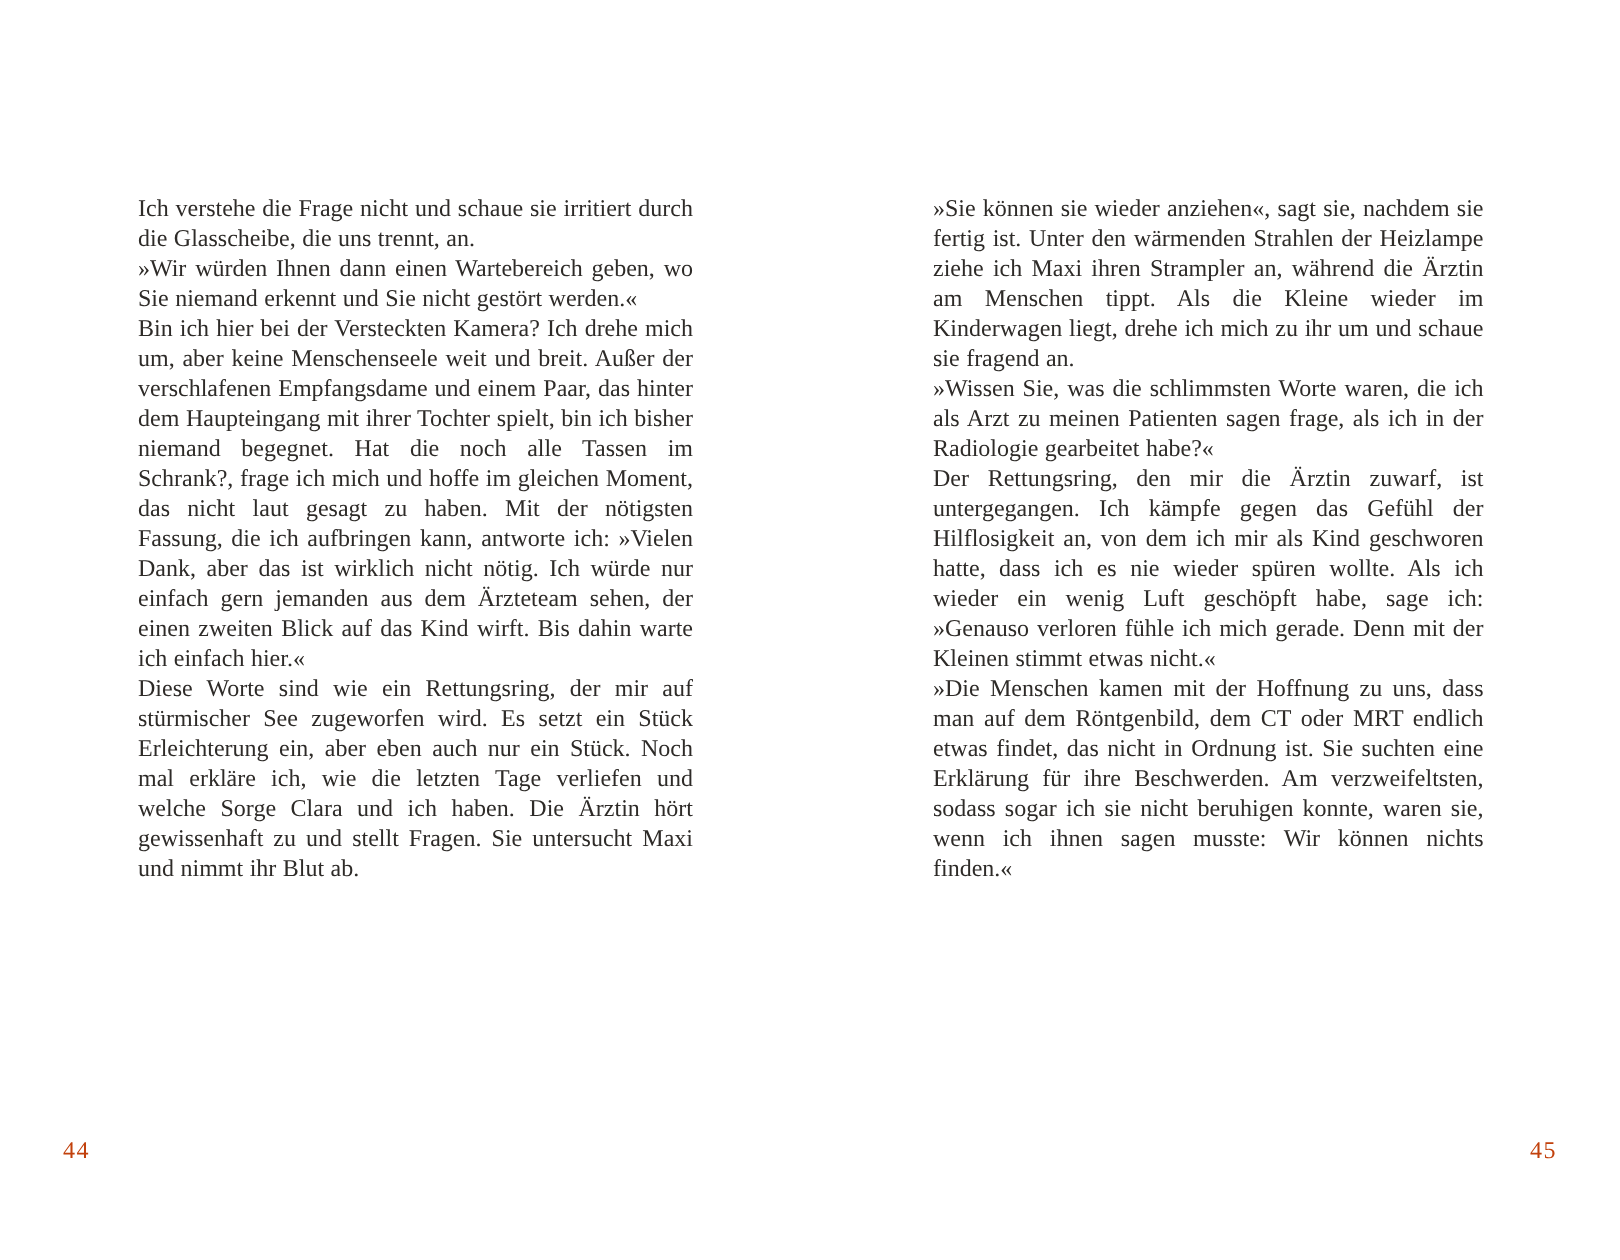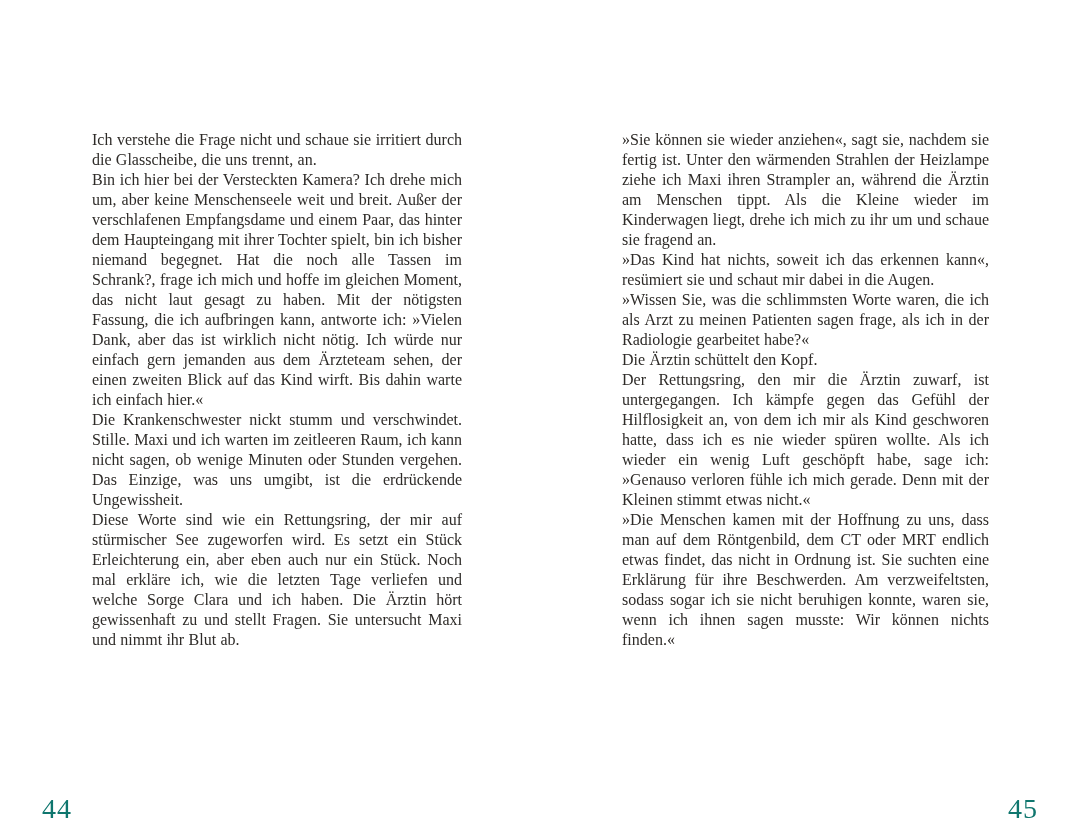--- a/index.html
+++ b/index.html
@@ -37,45 +37,43 @@
   }
   .page-text p{
     margin:0;
     text-align:justify;
     hyphens:auto;
     -webkit-hyphens:auto;
     word-spacing:0.02em;
   }
   .page-num{
     position:absolute;
-    top:749px;
-    font-size:28px;
+    top:715px;
+    font-size:16px;
     letter-spacing:1px;
-    color:#0f766e;
+    color:#c2410c;
   }
   .page-num.left{ left:42px; }
   .page-num.right{ right:42px; text-align:center; }
 </style>
 </head>
 <body>
 
 <div class="spread">
 
   <div class="page-text left" lang="de">
     <p>Ich verstehe die Frage nicht und schaue sie irritiert durch die Glasscheibe, die uns trennt, an.</p>
+    <p>»Wir würden Ihnen dann einen Wartebereich geben, wo Sie niemand erkennt und Sie nicht gestört werden.«</p>
     <p>Bin ich hier bei der Versteckten Kamera? Ich drehe mich um, aber keine Menschenseele weit und breit. Außer der verschlafenen Empfangsdame und einem Paar, das hinter dem Haupteingang mit ihrer Tochter spielt, bin ich bisher niemand begegnet. Hat die noch alle Tassen im Schrank?, frage ich mich und hoffe im gleichen Moment, das nicht laut gesagt zu haben. Mit der nötigsten Fassung, die ich aufbringen kann, antworte ich: »Vielen Dank, aber das ist wirklich nicht nötig. Ich würde nur einfach gern jemanden aus dem Ärzteteam sehen, der einen zweiten Blick auf das Kind wirft. Bis dahin warte ich einfach hier.«</p>
-    <p>Die Krankenschwester nickt stumm und verschwindet. Stille. Maxi und ich warten im zeitleeren Raum, ich kann nicht sagen, ob wenige Minuten oder Stunden vergehen. Das Einzige, was uns umgibt, ist die erdrückende Ungewissheit.</p>
     <p>Diese Worte sind wie ein Rettungsring, der mir auf stürmischer See zugeworfen wird. Es setzt ein Stück Erleichterung ein, aber eben auch nur ein Stück. Noch mal erkläre ich, wie die letzten Tage verliefen und welche Sorge Clara und ich haben. Die Ärztin hört gewissenhaft zu und stellt Fragen. Sie untersucht Maxi und nimmt ihr Blut ab.</p>
   </div>
 
   <div class="page-text right" lang="de">
     <p>»Sie können sie wieder anziehen«, sagt sie, nachdem sie fertig ist. Unter den wärmenden Strahlen der Heizlampe ziehe ich Maxi ihren Strampler an, während die Ärztin am Menschen tippt. Als die Kleine wieder im Kinderwagen liegt, drehe ich mich zu ihr um und schaue sie fragend an.</p>
-    <p>»Das Kind hat nichts, soweit ich das erkennen kann«, resümiert sie und schaut mir dabei in die Augen.</p>
     <p>»Wissen Sie, was die schlimmsten Worte waren, die ich als Arzt zu meinen Patienten sagen frage, als ich in der Radiologie gearbeitet habe?«</p>
-    <p>Die Ärztin schüttelt den Kopf.</p>
     <p>Der Rettungsring, den mir die Ärztin zuwarf, ist untergegangen. Ich kämpfe gegen das Gefühl der Hilflosigkeit an, von dem ich mir als Kind geschworen hatte, dass ich es nie wieder spüren wollte. Als ich wieder ein wenig Luft geschöpft habe, sage ich: »Genauso verloren fühle ich mich gerade. Denn mit der Kleinen stimmt etwas nicht.«</p>
     <p>»Die Menschen kamen mit der Hoffnung zu uns, dass man auf dem Röntgenbild, dem CT oder MRT endlich etwas findet, das nicht in Ordnung ist. Sie suchten eine Erklärung für ihre Beschwerden. Am verzweifeltsten, sodass sogar ich sie nicht beruhigen konnte, waren sie, wenn ich ihnen sagen musste: Wir können nichts finden.«</p>
   </div>
 
   <div class="page-num left">44</div>
   <div class="page-num right">45</div>
 
 </div>
 
 </body></html>

